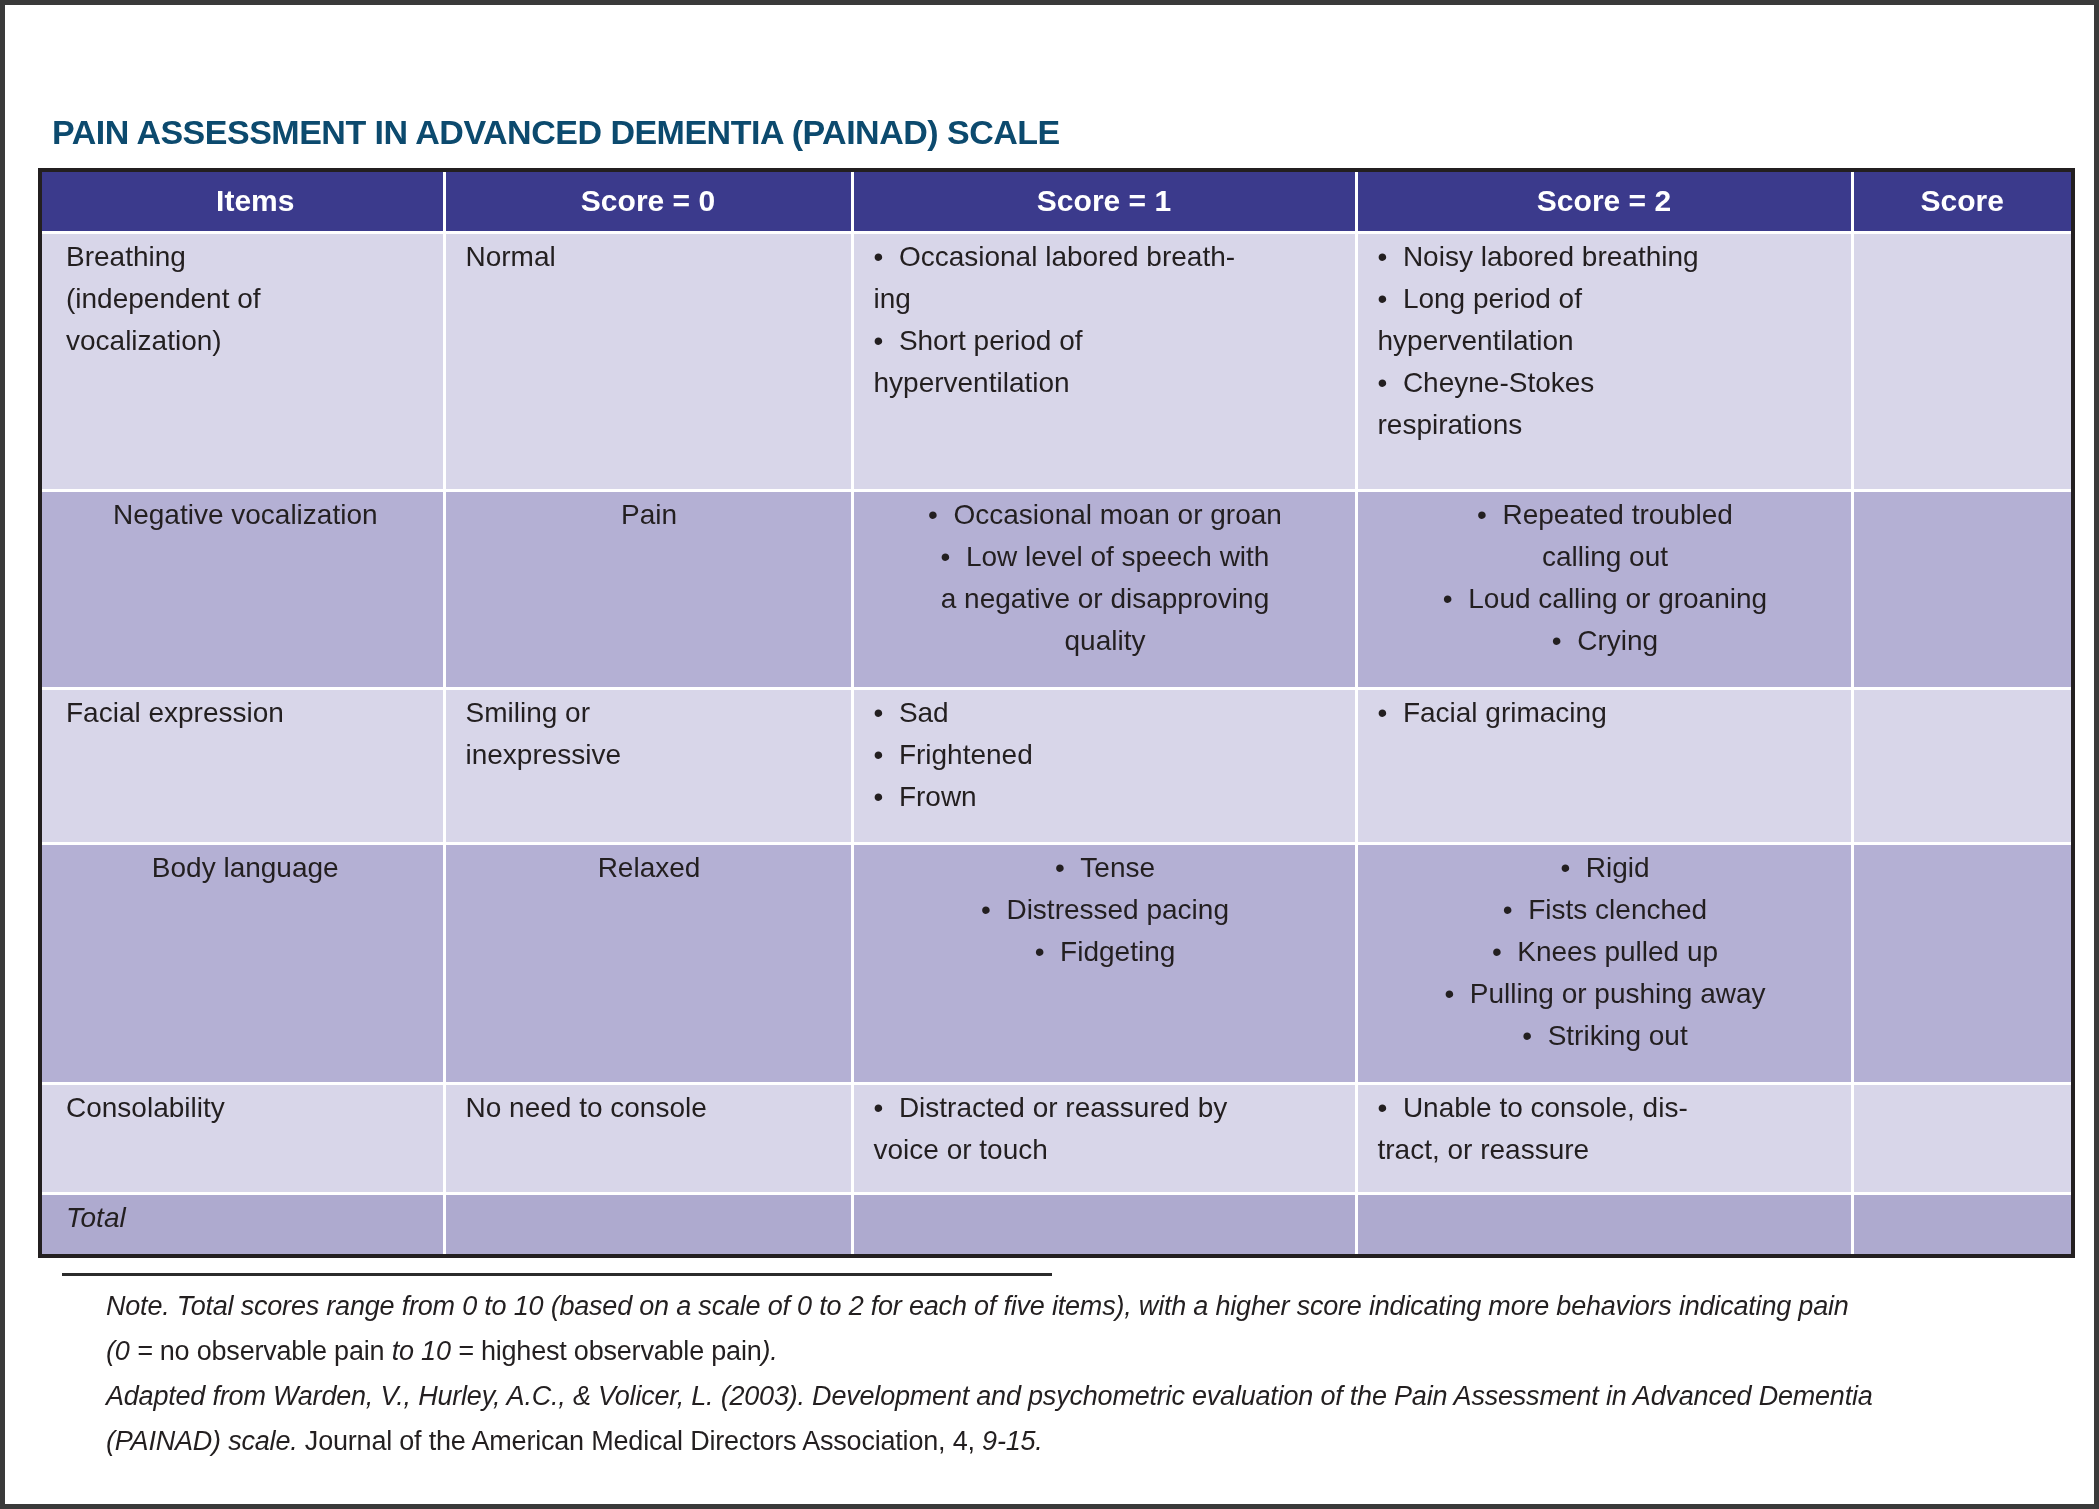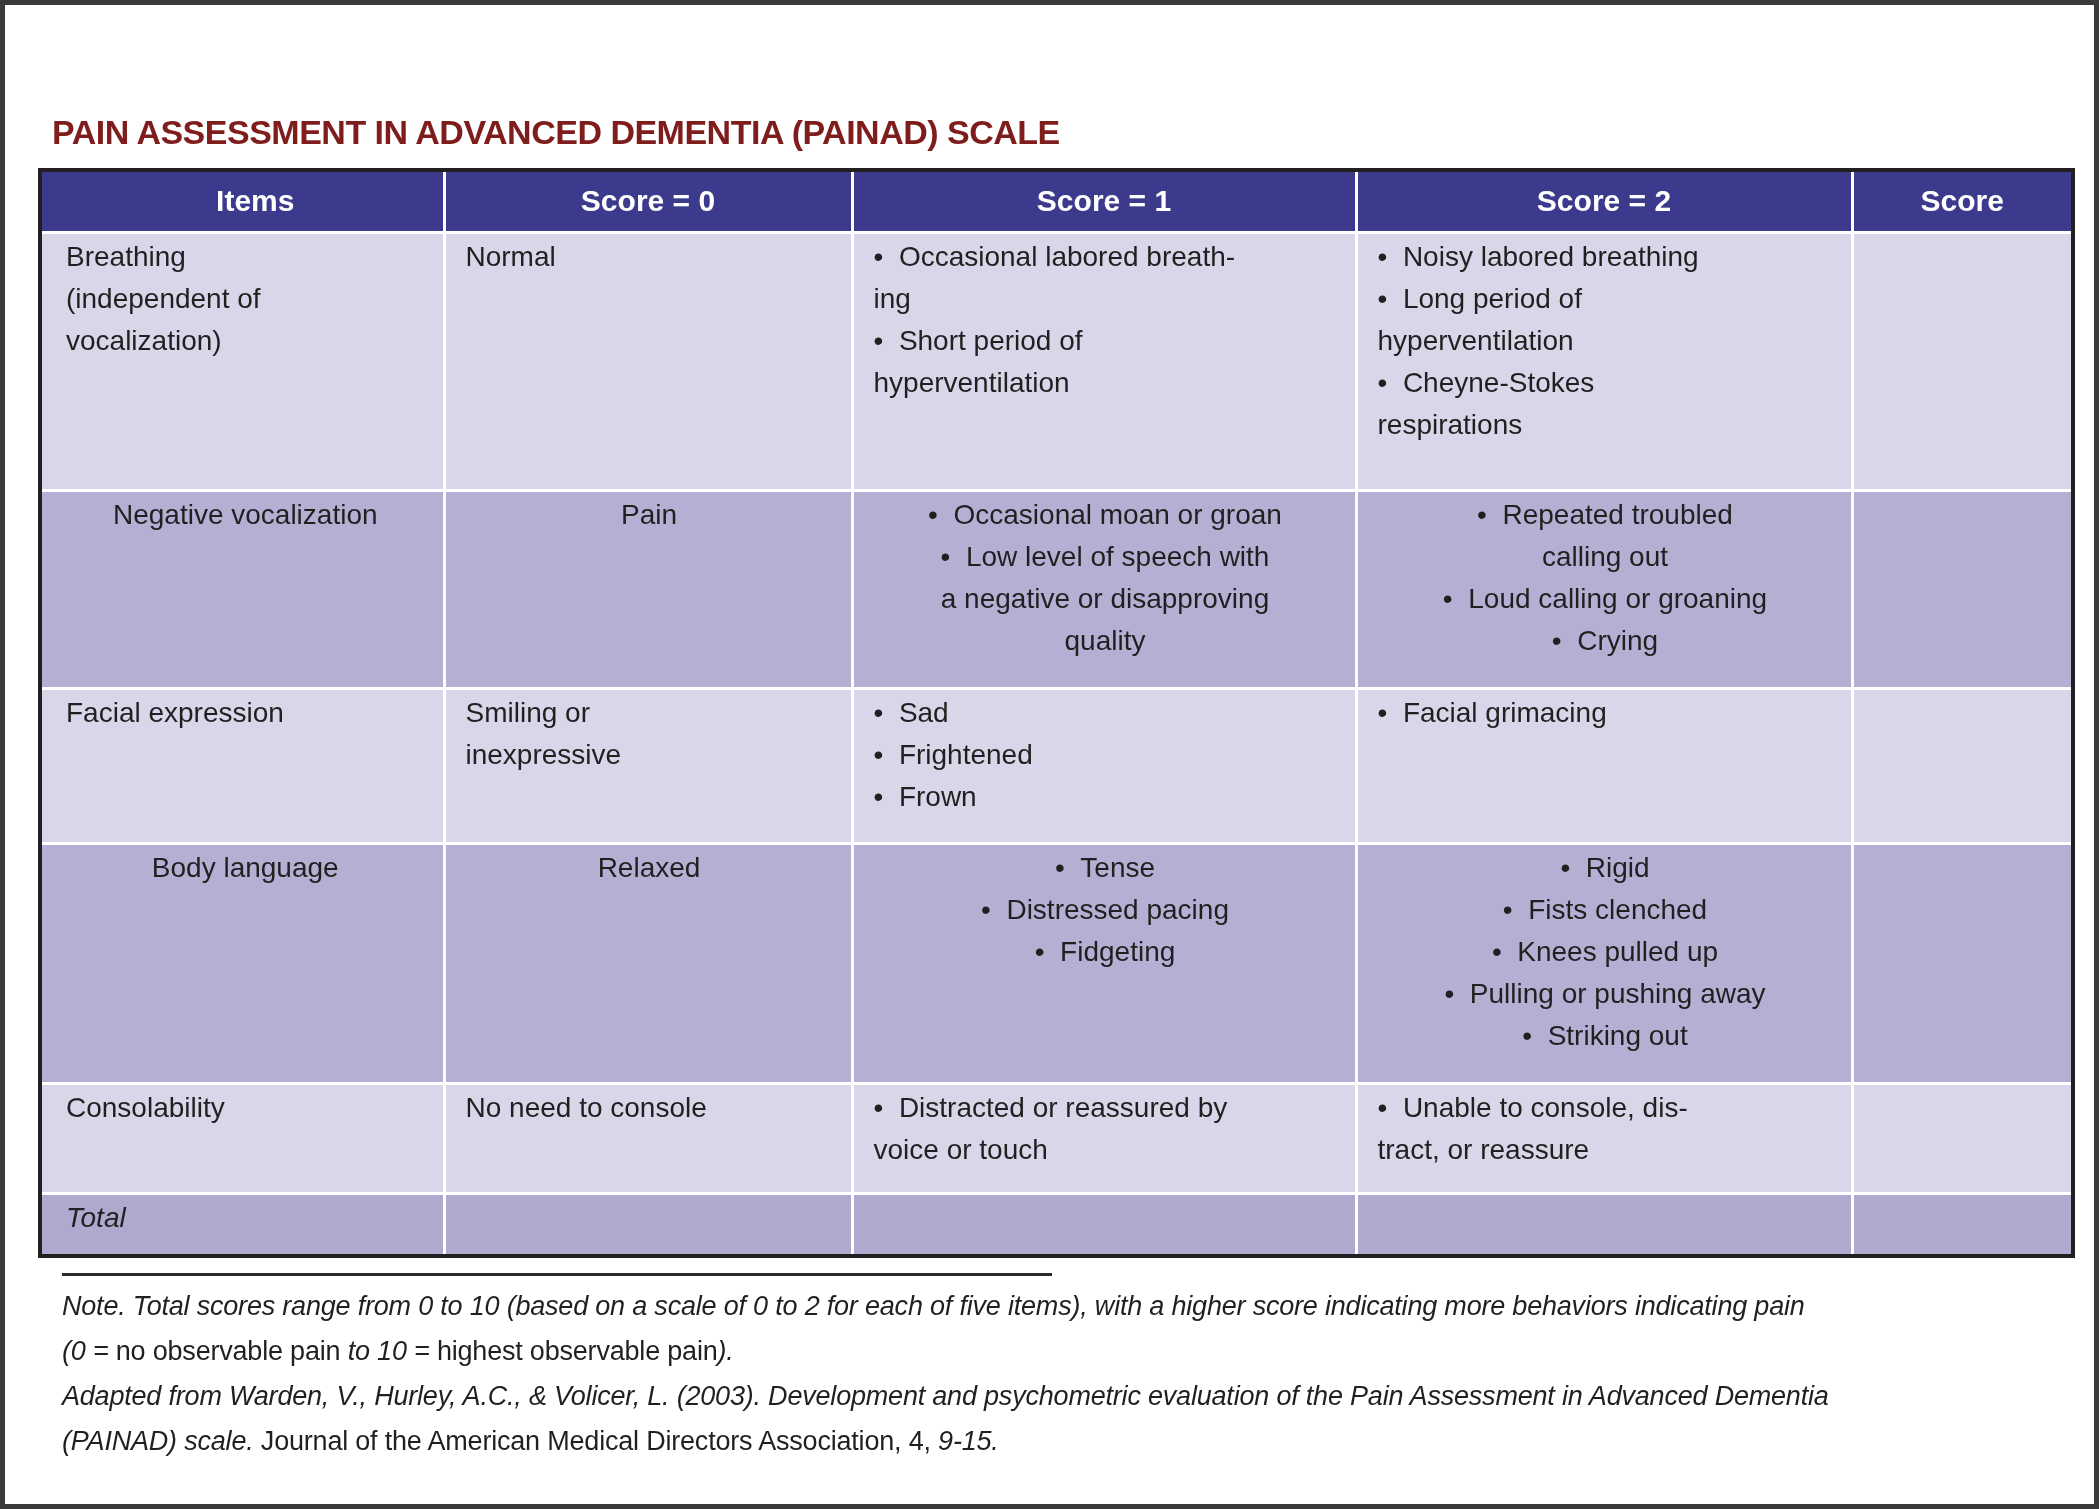--- a/index.html
+++ b/index.html
@@ -12,21 +12,21 @@
     background:#ffffff;
     border:5px solid #3a3a3a;
     overflow:hidden;
   }
 
   .title {
     margin:108px 0 0 47px;
     font-size:34px;
     font-weight:bold;
     letter-spacing:-0.5px;
-    color:#7f1d1d;
+    color:#0c4a6e;
     font-family:"Liberation Sans", sans-serif;
   }
 
   table.painad {
     margin:16px 0 0 33px;
     border-collapse:collapse;
     table-layout:fixed;
     width:2033px;
     border:4px solid var(--table-border, #231f20);
   }
@@ -69,21 +69,21 @@
   tbody tr:nth-child(6) { height:63px;font-style:italic;  }
 
   .bullet::before { content:"\2022\00a0\00a0"; }
 
   .footnote { margin-left:57px; }
   .rule {
     margin-top:15px;
     width:990px; height:3px;
     background:#2b2b2b;
   }
-  .fn-lines { margin-top:8px; }
+  .fn-lines { margin-top:8px;margin-left:44px; }
   .fn-line {
     font-size:27px;
     line-height:45px;
     letter-spacing:-0.2px;
     color:#231f20;
     white-space:nowrap;
   }
   .fn-line .it { font-style:italic; }
   .fn-line .rm { font-style:normal; }
 </style>

